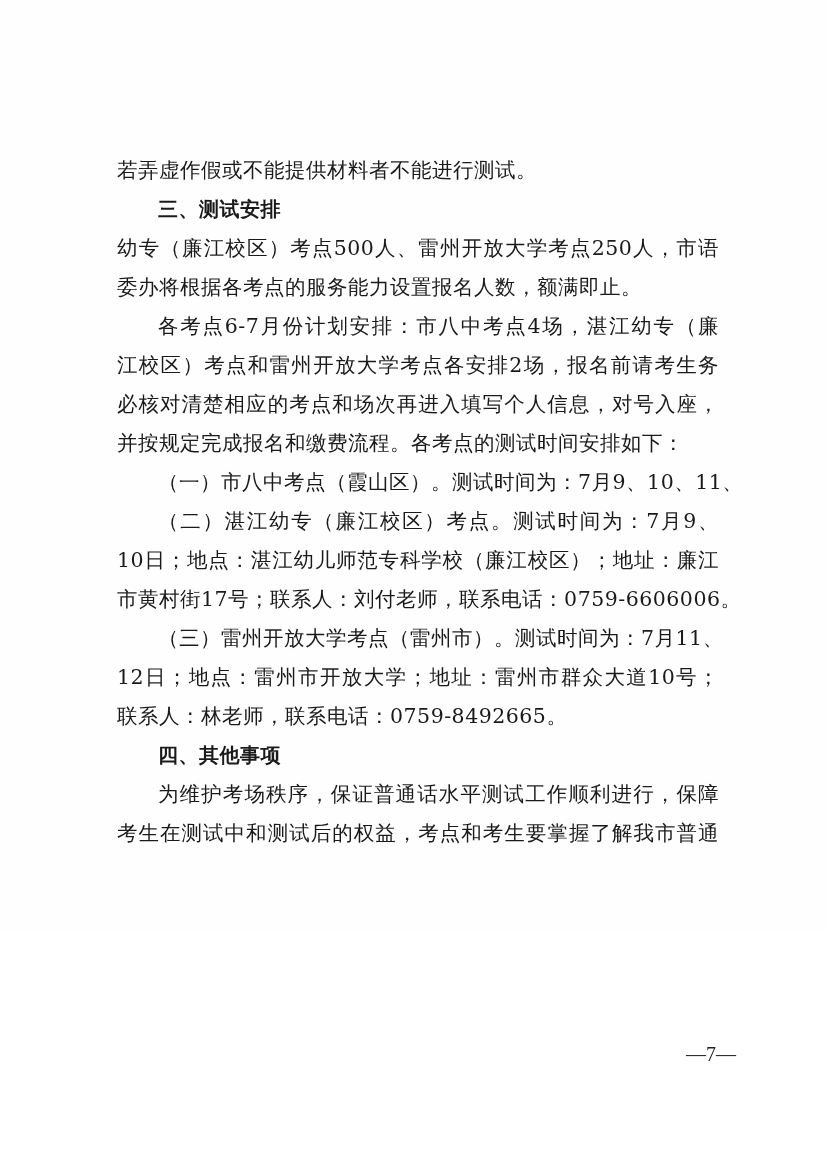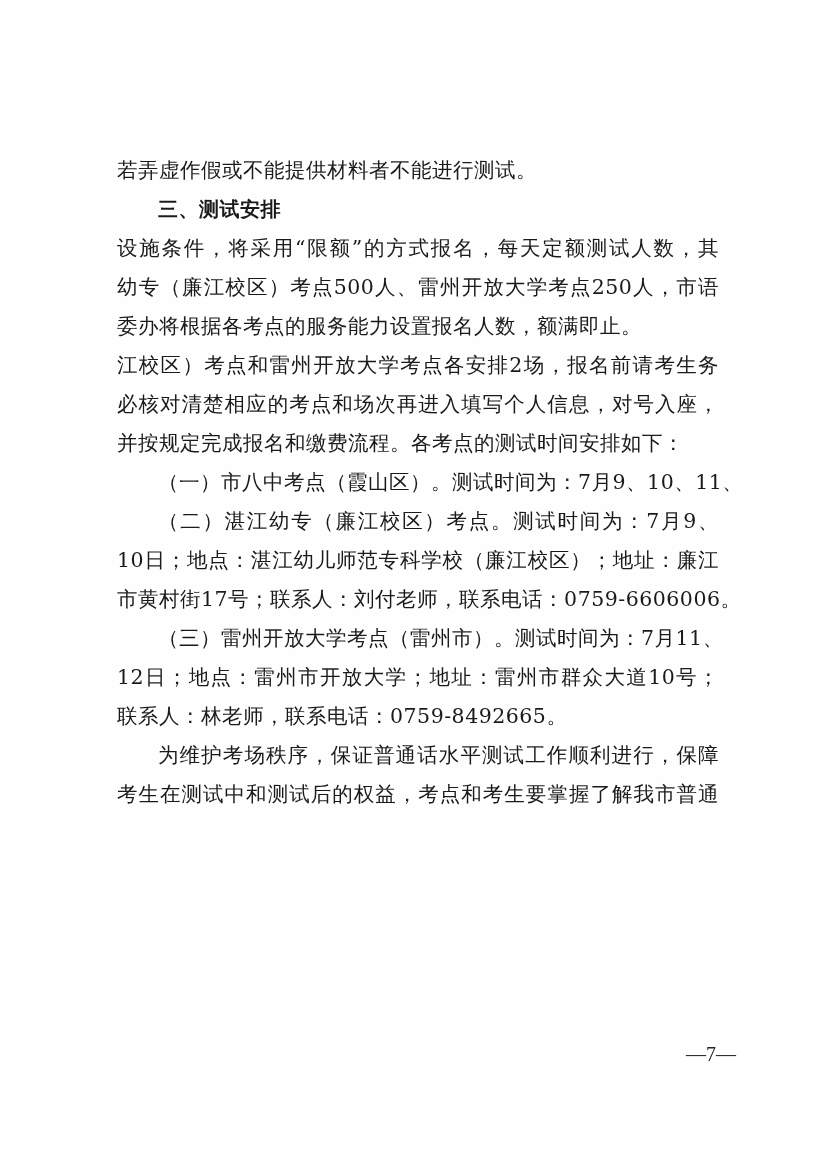--- a/index.html
+++ b/index.html
@@ -30,30 +30,31 @@
     font-family: "Liberation Serif", serif; font-size: 20px; color: #222;
   }
 </style>
 </head>
 <body>
 
 <div class="page">
   <div class="content">
     <div class="line last">若弄虚作假或不能提供材料者不能进行测试。</div>
     <div class="line heading indent">三、测试安排</div>
-    <div class="line">设施条件，将采用“限额”的方式报名，每天定额测试人数，其</div>
     <div class="line">幼专（廉江校区）考点500人、雷州开放大学考点250人，市语</div>
     <div class="line last">委办将根据各考点的服务能力设置报名人数，额满即止。</div>
+    <div class="line indent">各考点6-7月份计划安排：市八中考点4场，湛江幼专（廉</div>
     <div class="line">江校区）考点和雷州开放大学考点各安排2场，报名前请考生务</div>
     <div class="line">必核对清楚相应的考点和场次再进入填写个人信息，对号入座，</div>
     <div class="line last">并按规定完成报名和缴费流程。各考点的测试时间安排如下：</div>
     <div class="line indent"><span class="bold">（一）市八中考点（霞山区）。</span><span>测试时间为：7月9、10、11、</span></div>
     <div class="line indent"><span class="bold">（二）湛江幼专（廉江校区）考点。</span><span>测试时间为：7月9、</span></div>
     <div class="line">10日；地点：湛江幼儿师范专科学校（廉江校区）；地址：廉江</div>
     <div class="line last">市黄村街17号；联系人：刘付老师，联系电话：0759-6606006。</div>
     <div class="line indent"><span class="bold">（三）雷州开放大学考点（雷州市）。</span><span>测试时间为：7月11、</span></div>
     <div class="line">12日；地点：雷州市开放大学；地址：雷州市群众大道10号；</div>
     <div class="line last">联系人：林老师，联系电话：0759-8492665。</div>
+    <div class="line heading indent">四、其他事项</div>
     <div class="line indent">为维护考场秩序，保证普通话水平测试工作顺利进行，保障</div>
     <div class="line">考生在测试中和测试后的权益，考点和考生要掌握了解我市普通</div>
   </div>
   <div class="page-number">—7—</div>
 </div>
 
 </body></html>

